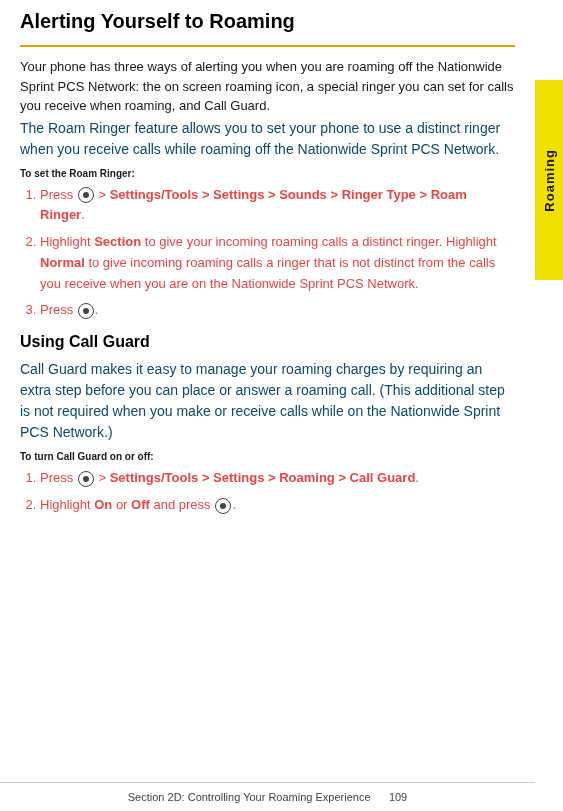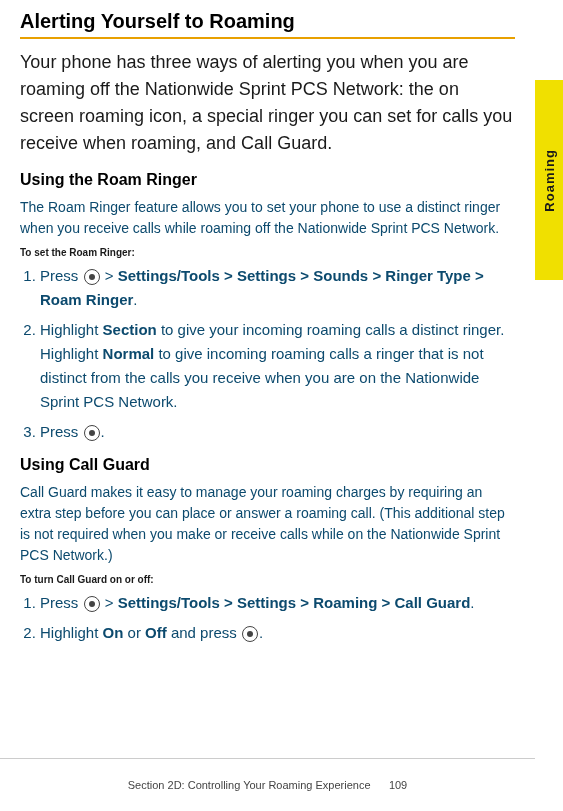--- a/index.html
+++ b/index.html
@@ -20,27 +20,27 @@
     }
     .main-content {
       padding: 10px 20px 10px 20px;
       margin-right: 28px;
     }
     h1.page-title {
       font-size: 20px;
       font-weight: bold;
       color: #000;
       border-bottom: 2px solid #e8a000;
-      padding-bottom: 4px;
+      padding-bottom: 12px;
       margin-bottom: 10px;
     }
     .intro-paragraph {
-      font-size: 18px;
+      font-size: 13px;
       line-height: 1.5;
-      margin-bottom: 14px;
+      margin-bottom: 2px;
       color: #1a1a1a;
     }
     h2.section-title {
       font-size: 16px;
       font-weight: bold;
       color: #000;
       margin-bottom: 8px;
     }
     .section-body {
       font-size: 14px;
@@ -52,24 +52,24 @@
       font-size: 10px;
       font-weight: bold;
       margin-bottom: 6px;
       color: #1a1a1a;
     }
     ol {
       margin-left: 20px;
       margin-bottom: 12px;
     }
     ol li {
-      font-size: 15px;
+      font-size: 13px;
       line-height: 1.6;
       margin-bottom: 6px;
-      color: #0c4a6e;
+      color: #ef4444;
     }
     .bold { font-weight: bold; }
     .menu-path { font-weight: bold; }
     .inline-icon {
       display: inline-block;
       width: 16px;
       height: 16px;
       border-radius: 50%;
       border: 1.5px solid #444;
       vertical-align: middle;
@@ -86,21 +86,21 @@
       position: absolute;
       top: 50%;
       left: 50%;
       transform: translate(-50%, -50%);
     }
     .footer {
       border-top: 1px solid #ccc;
       text-align: center;
       font-size: 11px;
       color: #444;
-      padding: 20px 20px;
+      padding: 8px 20px;
       position: absolute;
       bottom: 0;
       left: 0;
       right: 28px;
     }
     
     .sidebar-tab {
       position: absolute;
       right: 0;
       top: 80px;
@@ -128,21 +128,20 @@
   <div class="sidebar-tab">
     <span class="sidebar-tab-text">Roaming</span>
   </div>
 
   <div class="main-content">
 
     <h1 class="page-title">Alerting Yourself to Roaming</h1>
 
     <p class="intro-paragraph">Your phone has three ways of alerting you when you are roaming off the Nationwide Sprint PCS Network: the on screen roaming icon, a special ringer you can set for calls you receive when roaming, and Call Guard.</p>
 
-    <h2 class="section-title">Using the Roam Ringer</h2>
     <p class="section-body">The Roam Ringer feature allows you to set your phone to use a distinct ringer when you receive calls while roaming off the Nationwide Sprint PCS Network.</p>
     <p class="subsection-label">To set the Roam Ringer:</p>
 
     <ol>
       <li>
         <span>Press </span><span class="inline-icon"></span><span> &gt; <span class="menu-path">Settings/Tools &gt; Settings &gt; Sounds &gt; Ringer Type &gt; Roam Ringer</span>.</span>
       </li>
       <li>
         <span>Highlight <span class="bold">Section</span> to give your incoming roaming calls a distinct ringer. Highlight <span class="bold">Normal</span> to give incoming roaming calls a ringer that is not distinct from the calls you receive when you are on the Nationwide Sprint PCS Network.</span>
       </li>

